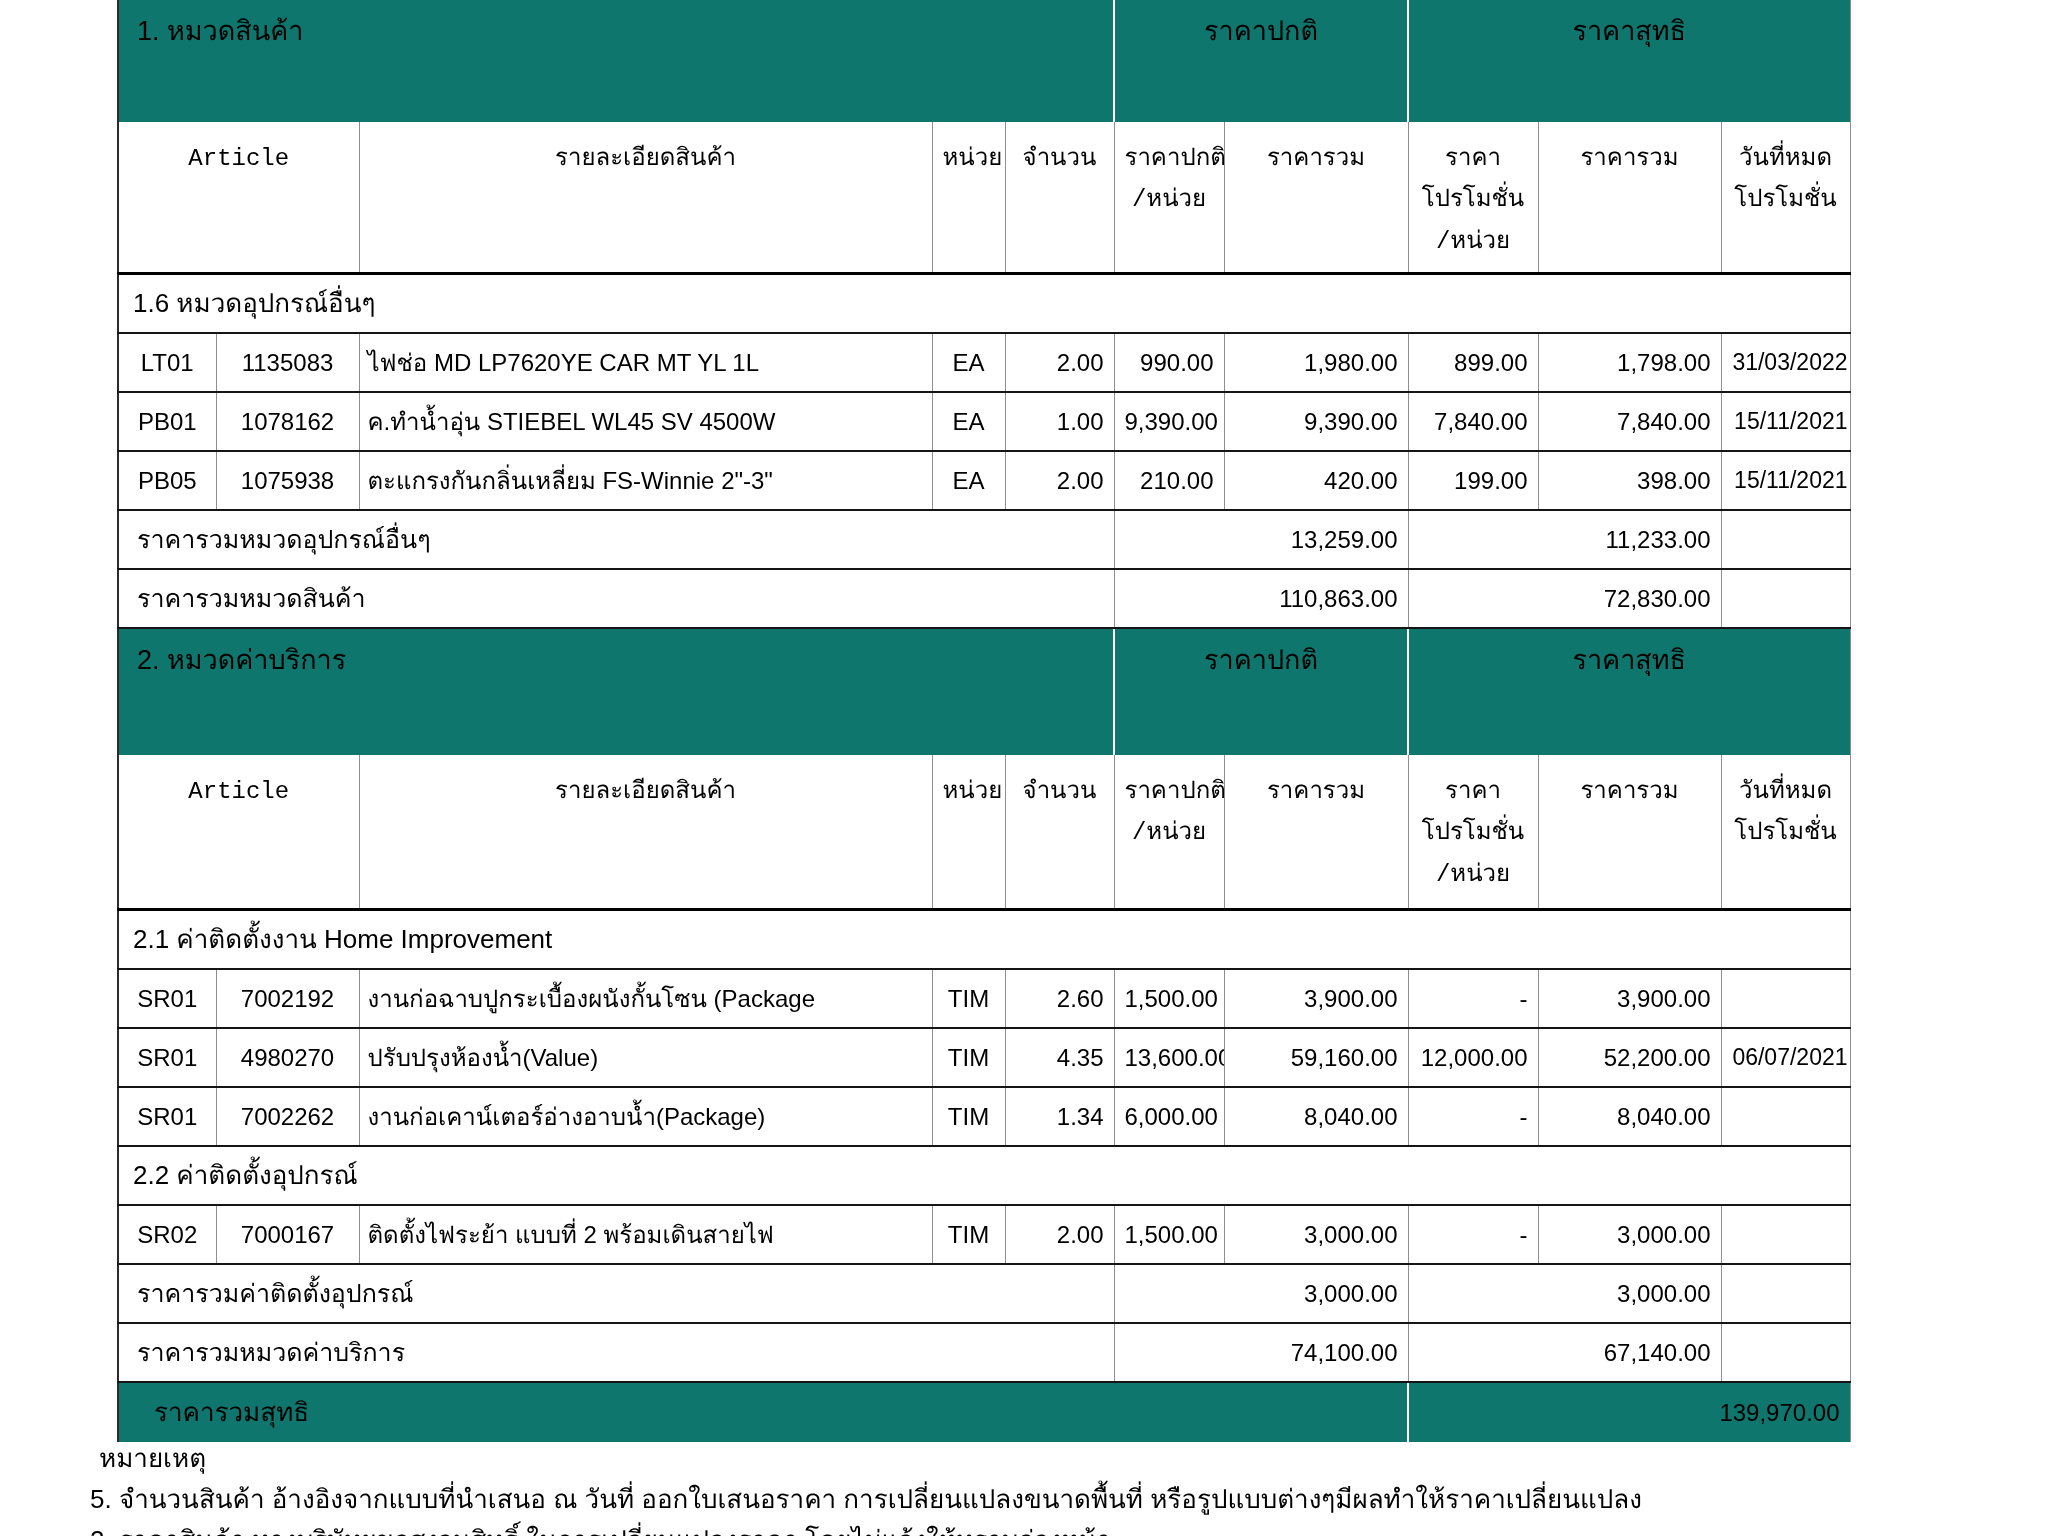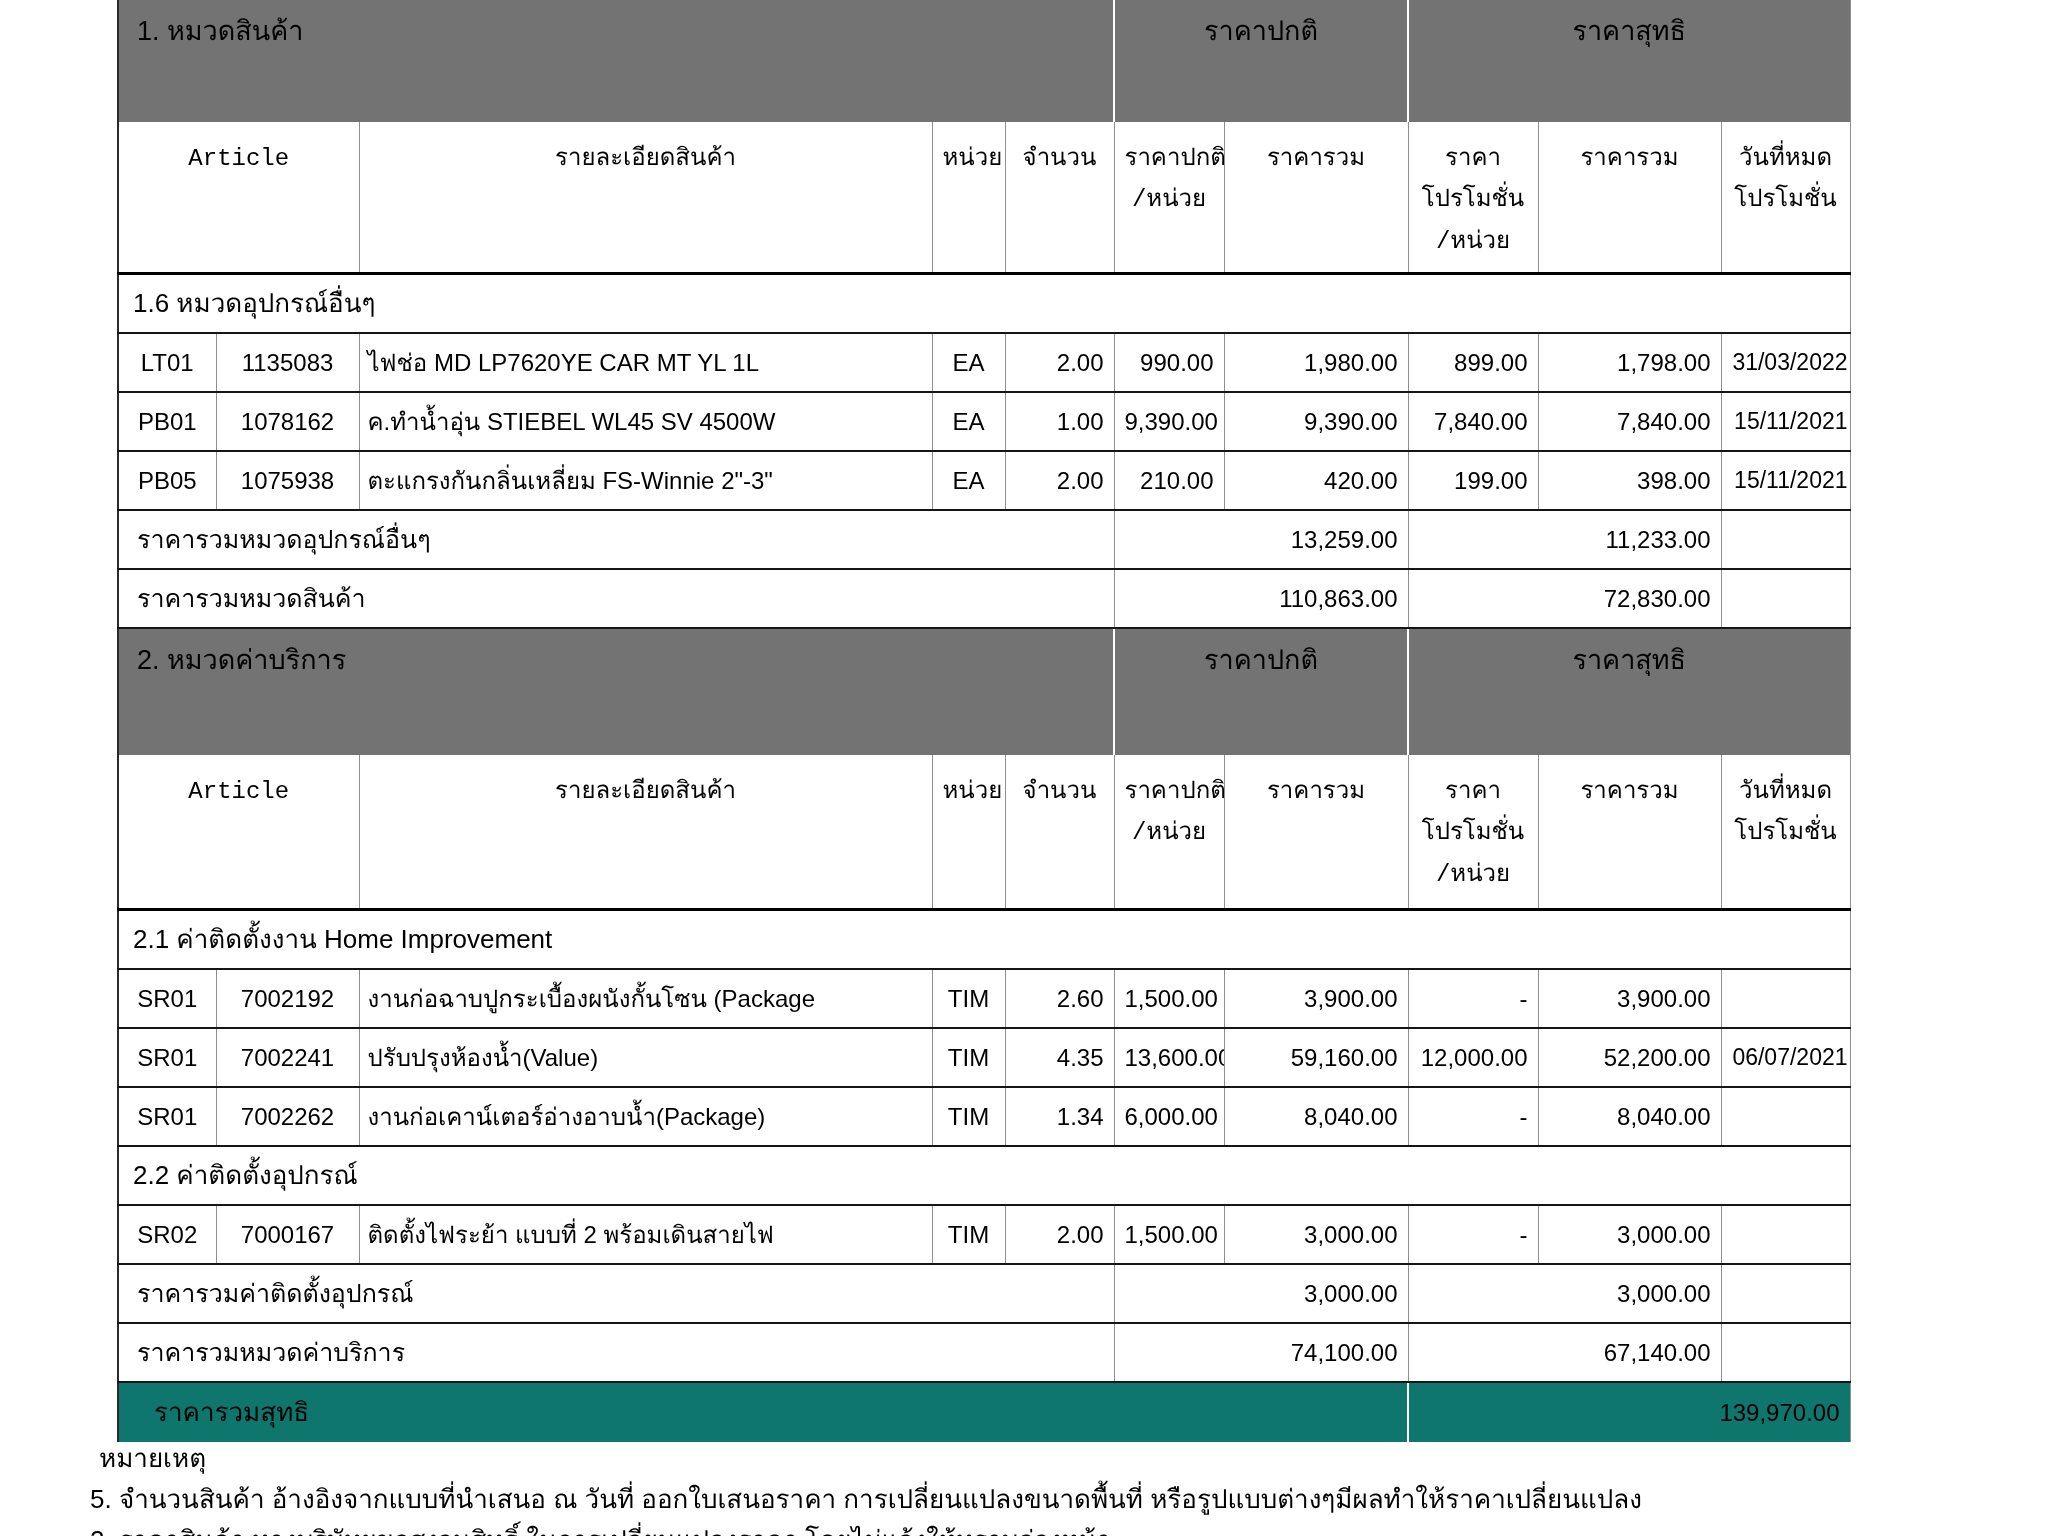--- a/index.html
+++ b/index.html
@@ -15,21 +15,21 @@
   td{
     font-size:24px;line-height:1.3;vertical-align:middle;
     border-left:1px solid #8f8f8f;border-bottom:2px solid #151515;
     padding:0 10px;overflow:hidden;white-space:nowrap;
   }
   tr td:first-child{border-left:2px solid #2a2a2a}
   td:last-child{border-right:1px solid #8f8f8f}
 
   
   tr.band td{
-    background:#737373;border-bottom:0;border-left:0;
+    background:#0f766e;border-bottom:0;border-left:0;
     vertical-align:top;padding-top:14px;font-size:27px;
   }
   tr.band td:first-child{border-left:2px solid #2a2a2a;padding-left:18px}
   tr.band td.sep{border-left:2px solid #ffffff;text-align:center}
   tr.h-band td{height:108px}
   tr.h-band2 td{height:112px}
 
   
   tr.header td{
     vertical-align:top;padding-top:16px;text-align:center;
@@ -178,21 +178,21 @@
     <td class="ctr">TIM</td>
     <td class="num">2.60</td>
     <td class="num">1,500.00</td>
     <td class="num">3,900.00</td>
     <td class="num">-</td>
     <td class="num">3,900.00</td>
     <td class="date"></td>
   </tr>
   <tr class="body-row">
     <td class="ctr">SR01</td>
-    <td class="ctr">7002241</td>
+    <td class="ctr">4980270</td>
     <td class="desc">ปรับปรุงห้องน้ำ(Value)</td>
     <td class="ctr">TIM</td>
     <td class="num">4.35</td>
     <td class="num">13,600.00</td>
     <td class="num">59,160.00</td>
     <td class="num">12,000.00</td>
     <td class="num">52,200.00</td>
     <td class="date">06/07/2021</td>
   </tr>
   <tr class="body-row">

